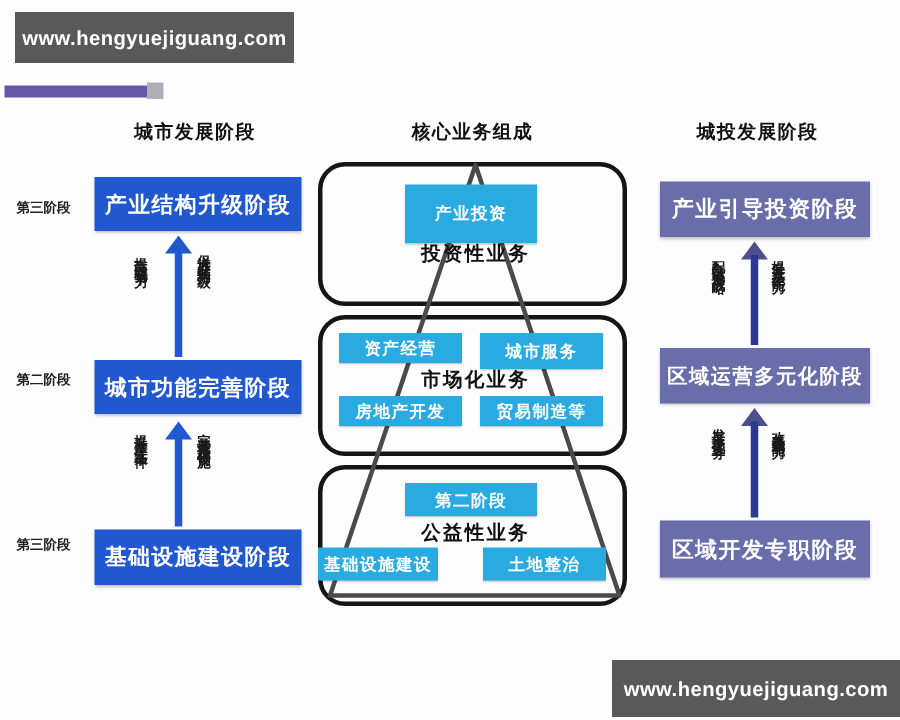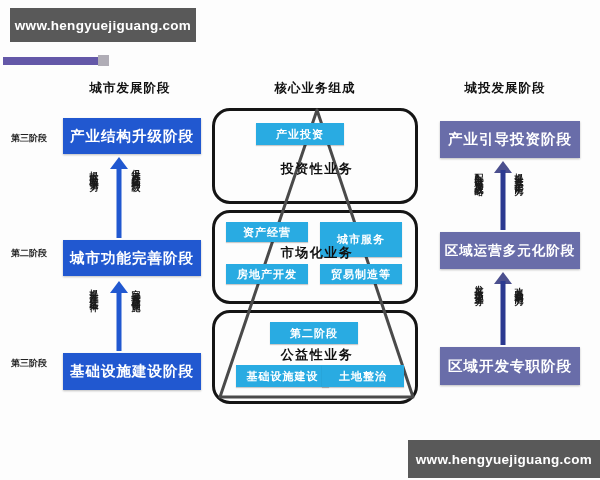--- a/index.html
+++ b/index.html
@@ -82,46 +82,46 @@
       <div class="shaft"></div>
   </div>
   <div class="abs vtext" style="left:89px;top:282px;">提升生产生活条件</div>
   <div class="abs vtext" style="left:131px;top:282px;">完善城市基础设施</div>
 
   <svg class="abs pyramid" style="left:205px;top:100px;" width="225" height="305" viewBox="0 0 225 305">
     <polygon points="112,10 15,297 208,297" fill="none" stroke="#4a4a4a" stroke-width="3" stroke-linejoin="round"></polygon>
   </svg>
 
   <div class="abs tier" style="left:212px;top:108px;width:200px;height:90px;"></div>
-  <div class="abs cyan-box" style="left:256px;top:123px;width:88px;height:22px;">
+  <div class="abs cyan-box" style="left:270px;top:123px;width:88px;height:39px;">
     <span>产业投资</span>
   </div>
   <div class="abs tier-label" style="left:247px;top:160px;width:140px;">投资性业务</div>
 
   <div class="abs tier" style="left:212px;top:210px;width:200px;height:88px;"></div>
   <div class="abs cyan-box" style="left:226px;top:222px;width:82px;height:20px;">
     <span>资产经营</span>
   </div>
-  <div class="abs cyan-box" style="left:320px;top:222px;width:82px;height:35px;">
+  <div class="abs cyan-box" style="left:320px;top:222px;width:82px;height:24px;">
     <span>城市服务</span>
   </div>
   <div class="abs tier-label" style="left:247px;top:244px;width:140px;">市场化业务</div>
   <div class="abs cyan-box" style="left:226px;top:264px;width:82px;height:20px;">
     <span>房地产开发</span>
   </div>
   <div class="abs cyan-box" style="left:320px;top:264px;width:82px;height:20px;">
     <span>贸易制造等</span>
   </div>
 
   <div class="abs tier" style="left:212px;top:310px;width:200px;height:88px;"></div>
   <div class="abs cyan-box" style="left:270px;top:322px;width:88px;height:22px;">
     <span>第二阶段</span>
   </div>
   <div class="abs tier-label" style="left:247px;top:346px;width:140px;">公益性业务</div>
-  <div class="abs cyan-box" style="left:236px;top:365px;width:93px;height:22px;">
+  <div class="abs cyan-box" style="left:212px;top:365px;width:80px;height:22px;">
     <span>基础设施建设</span>
   </div>
   <div class="abs cyan-box" style="left:322px;top:365px;width:82px;height:22px;">
     <span>土地整治</span>
   </div>
 
   <div class="abs stage-box purple-box" style="left:440px;top:121px;width:140px;height:37px;">
     <span>产业引导投资阶段</span>
   </div>
   <div class="abs stage-box purple-box" style="left:440px;top:232px;width:140px;height:37px;font-size:13.5px;">

